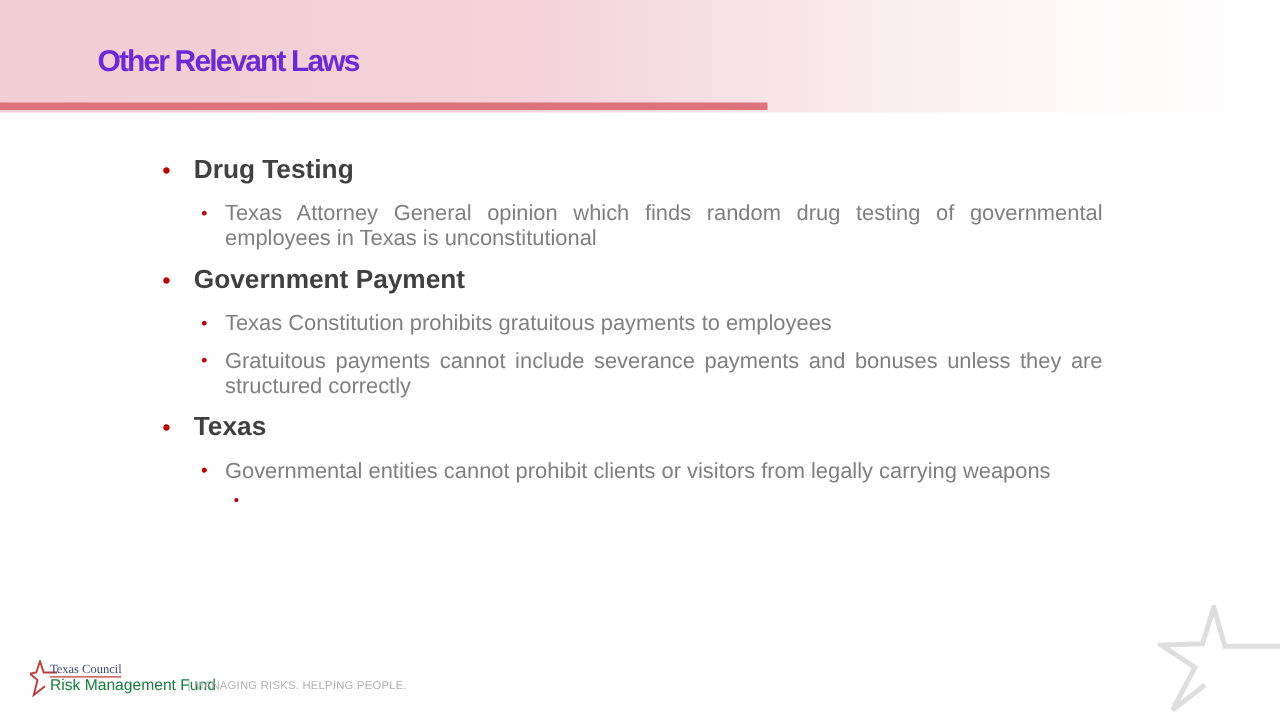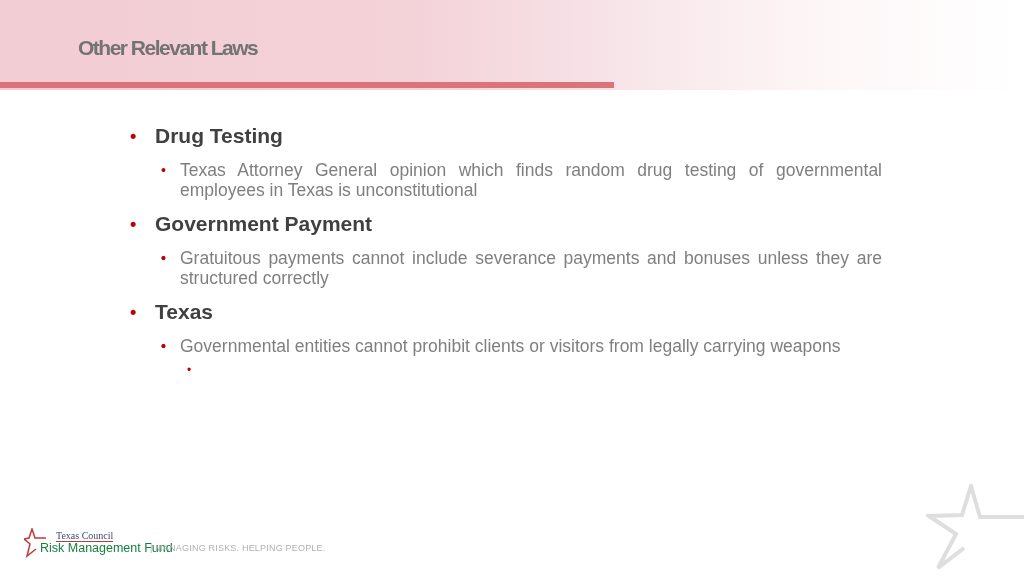--- a/index.html
+++ b/index.html
@@ -1,49 +1,49 @@
 <!DOCTYPE html>
 <html><head>
 <meta charset="utf-8">
 <style>
   html, body { margin:0; padding:0; }
   body { width:1024px; height:576px; position:relative; overflow:hidden; background:#ffffff; font-family:"Liberation Sans", sans-serif; }
   .header-bg { position:absolute; left:0; top:0; width:1024px; height:90px;
     background: linear-gradient(90deg, #f2cdd3 0%, #f3d2d8 40%, #f7e4e8 60%, #fdf6f7 80%, #ffffff 100%); }
-  .title { position:absolute; left:78px; top:36px; font-size:21px; font-weight:bold; color:#737373; letter-spacing:-1.5px; }
+  .title { position:absolute; left:78px; top:36px; font-size:24px; font-weight:bold; color:#6d28d9; letter-spacing:-1.5px; }
   .title-rule { position:absolute; left:0; top:82px; width:614px; height:6px; background:#dc727a; }
   .content { position:absolute; left:130px; top:118px; width:752px; }
   .l1 { position:relative; padding-left:25px; font-size:21px; font-weight:bold; color:#404040; line-height:28px; margin-top:4px; }
   .l1 .b, .l2 .b, .l3 .b { position:absolute; color:#c00000; }
   .l1 .b { left:0; top:0; font-size:18px; }
   .l2 { position:relative; margin-left:25px; padding-left:25px; font-size:17.5px; color:#7f7f7f; line-height:20px; text-align:justify; margin-top:10px; }
   .l2 .b { left:6px; top:0; font-size:14px; }
   .l3 { position:relative; margin-left:50px; padding-left:25px; font-size:14.5px; color:#404040; line-height:20px; margin-top:4px; }
   .l3 .b { left:7px; top:0; font-size:12px; }
   .gap { height:6px; }
   .footer-logo { position:absolute; left:24px; top:528px; width:300px; height:32px; }
-  .logo-top { position:absolute; left:32px; top:2px; font-family:"Liberation Serif", serif; font-size:10px; color:#3b4a7a; border-bottom:1px solid #c0393b; }
+  .logo-top { position:absolute; left:16px; top:2px; font-family:"Liberation Serif", serif; font-size:10px; color:#3b4a7a; border-bottom:1px solid #c0393b; }
   .logo-main { position:absolute; left:16px; top:13px; font-family:Liberation Sans, sans-serif; font-size:12.5px; color:#15803d; white-space:nowrap; }
   .tagline { position:absolute; left:126px; top:15px; font-size:9px; color:#b0b0b0; letter-spacing:0.2px; white-space:nowrap; }
   .logo-star { position:absolute; left:0; top:0; }
   .corner-star { position:absolute; left:926px; top:484px; }
 </style>
 </head>
 <body>
 
 <div class="header-bg"></div>
 <div class="title">Other Relevant Laws</div>
 <div class="title-rule"></div>
 
 <div class="content">
   <div class="l1"><span class="b">•</span><span>Drug Testing</span></div>
   <div class="l2"><span class="b">•</span><span>Texas Attorney General opinion which finds random drug testing of governmental employees in Texas is unconstitutional</span></div>
   <div class="gap"></div>
   <div class="l1"><span class="b">•</span><span>Government Payment</span></div>
-  <div class="l2"><span class="b">•</span></div>
+  <div class="l2"><span class="b">•</span><span>Texas Constitution prohibits gratuitous payments to employees</span></div>
   <div class="l2"><span class="b">•</span><span>Gratuitous payments cannot include severance payments and bonuses unless they are structured correctly</span></div>
   <div class="gap"></div>
   <div class="l1"><span class="b">•</span><span>Texas</span></div>
   <div class="l2"><span class="b">•</span></div>
   <div class="l2"><span class="b">•</span><span>Governmental entities cannot prohibit clients or visitors from legally carrying weapons</span></div>
   <div class="l3"><span class="b">•</span></div>
 </div>
 
 <div class="footer-logo">
   <svg class="logo-star" width="22" height="30" viewBox="0 0 22 30">

